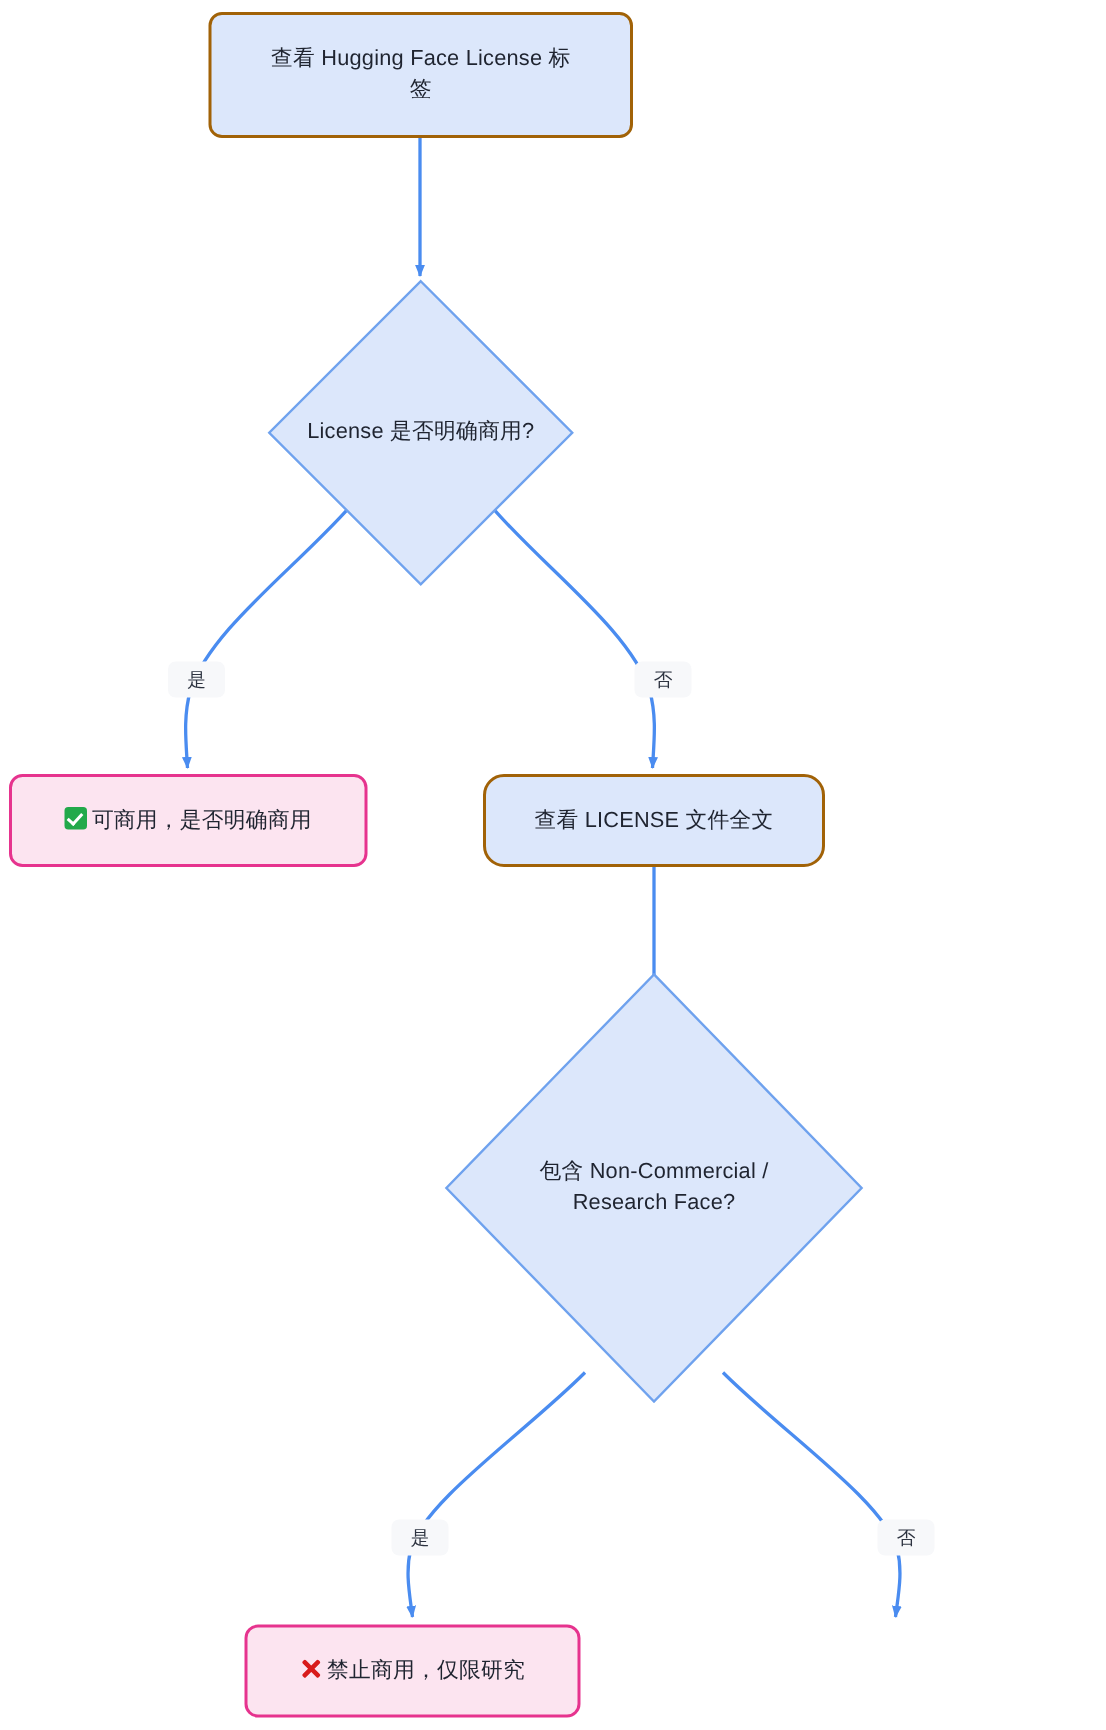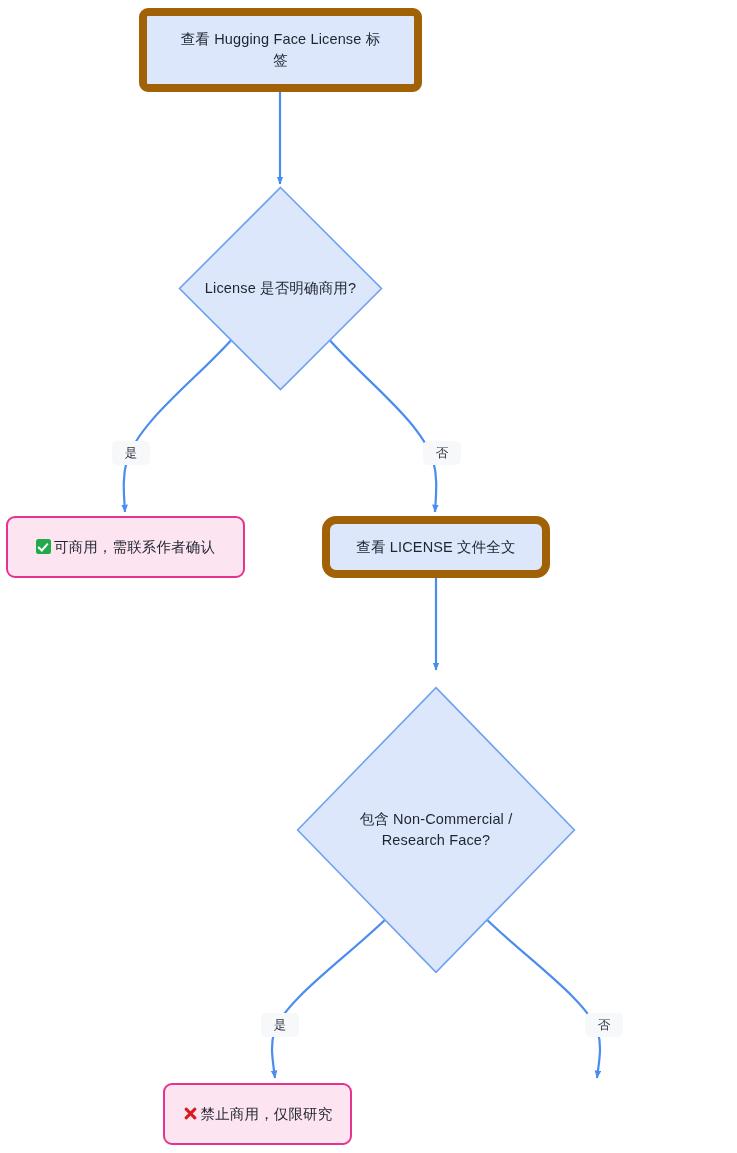--- a/index.html
+++ b/index.html
@@ -30,21 +30,21 @@
     align-items: center;
     justify-content: center;
     text-align: center;
     color: #1f2430;
     font-size: 14.5px;
     line-height: 21px;
     letter-spacing: 0.15px;
   }
   .node-process {
     border-radius: 9px;
-    border: 8px solid #a16207;
+    border: 2px solid #a16207;
     background: #dce7fb;
   }
   .node-terminal-pink {
     border-radius: 9px;
     border: 2.5px solid #e6338e;
     background: #fce4f0;
   }
   .node-diamond {
     background: transparent;
     border: none;
@@ -187,47 +187,47 @@
   <div class="edge-label" style="left:112px; top:441px; width:26px;">
     <span>是</span>
   </div>
 
   <div class="edge-label" style="left:423px; top:441px; width:26px;">
     <span>否</span>
   </div>
 
   <div class="node node-terminal-pink" style="left:6px; top:516px; width:239px; height:62px;">
     <span>
-      <span class="emoji-check"></span><span>可商用，需联系作者确认</span>
+      <span class="emoji-check"></span><span>可商用，是否明确商用</span>
     </span>
   </div>
 
   <div class="node node-process" style="left:322px; top:516px; width:228px; height:62px;border-radius:14px;">
     <span>查看 LICENSE 文件全文</span>
   </div>
 
-  <div class="node node-diamond" style="left:296px; top:686px; width:280px; height:288px;">
+  <div class="node node-diamond" style="left:296px; top:648px; width:280px; height:288px;">
     <svg class="diamond-shape" viewBox="0 0 280 288" preserveAspectRatio="none">
       <polygon points="140,1.6 278.4,144 140,286.4 1.6,144" fill="#dce7fb" stroke="#6fa2ee" stroke-width="1.6"></polygon>
     </svg>
     <span class="diamond-label">
       <span>包含 Non-Commercial /</span>
       <br>
       <span>Research Face?</span>
     </span>
   </div>
 
   <div class="edge-label" style="left:261px; top:1013px; width:26px;">
     <span>是</span>
   </div>
 
   <div class="edge-label" style="left:585px; top:1013px; width:26px;">
     <span>否</span>
   </div>
 
-  <div class="node node-terminal-pink" style="left:163px; top:1083px; width:189px; height:62px;">
+  <div class="node node-terminal-pink" style="left:163px; top:1083px; width:224px; height:62px;">
     <span>
       <span class="emoji-cross"></span><span>禁止商用，仅限研究</span>
     </span>
   </div>
 
 
 </div>
 
 </body></html>

